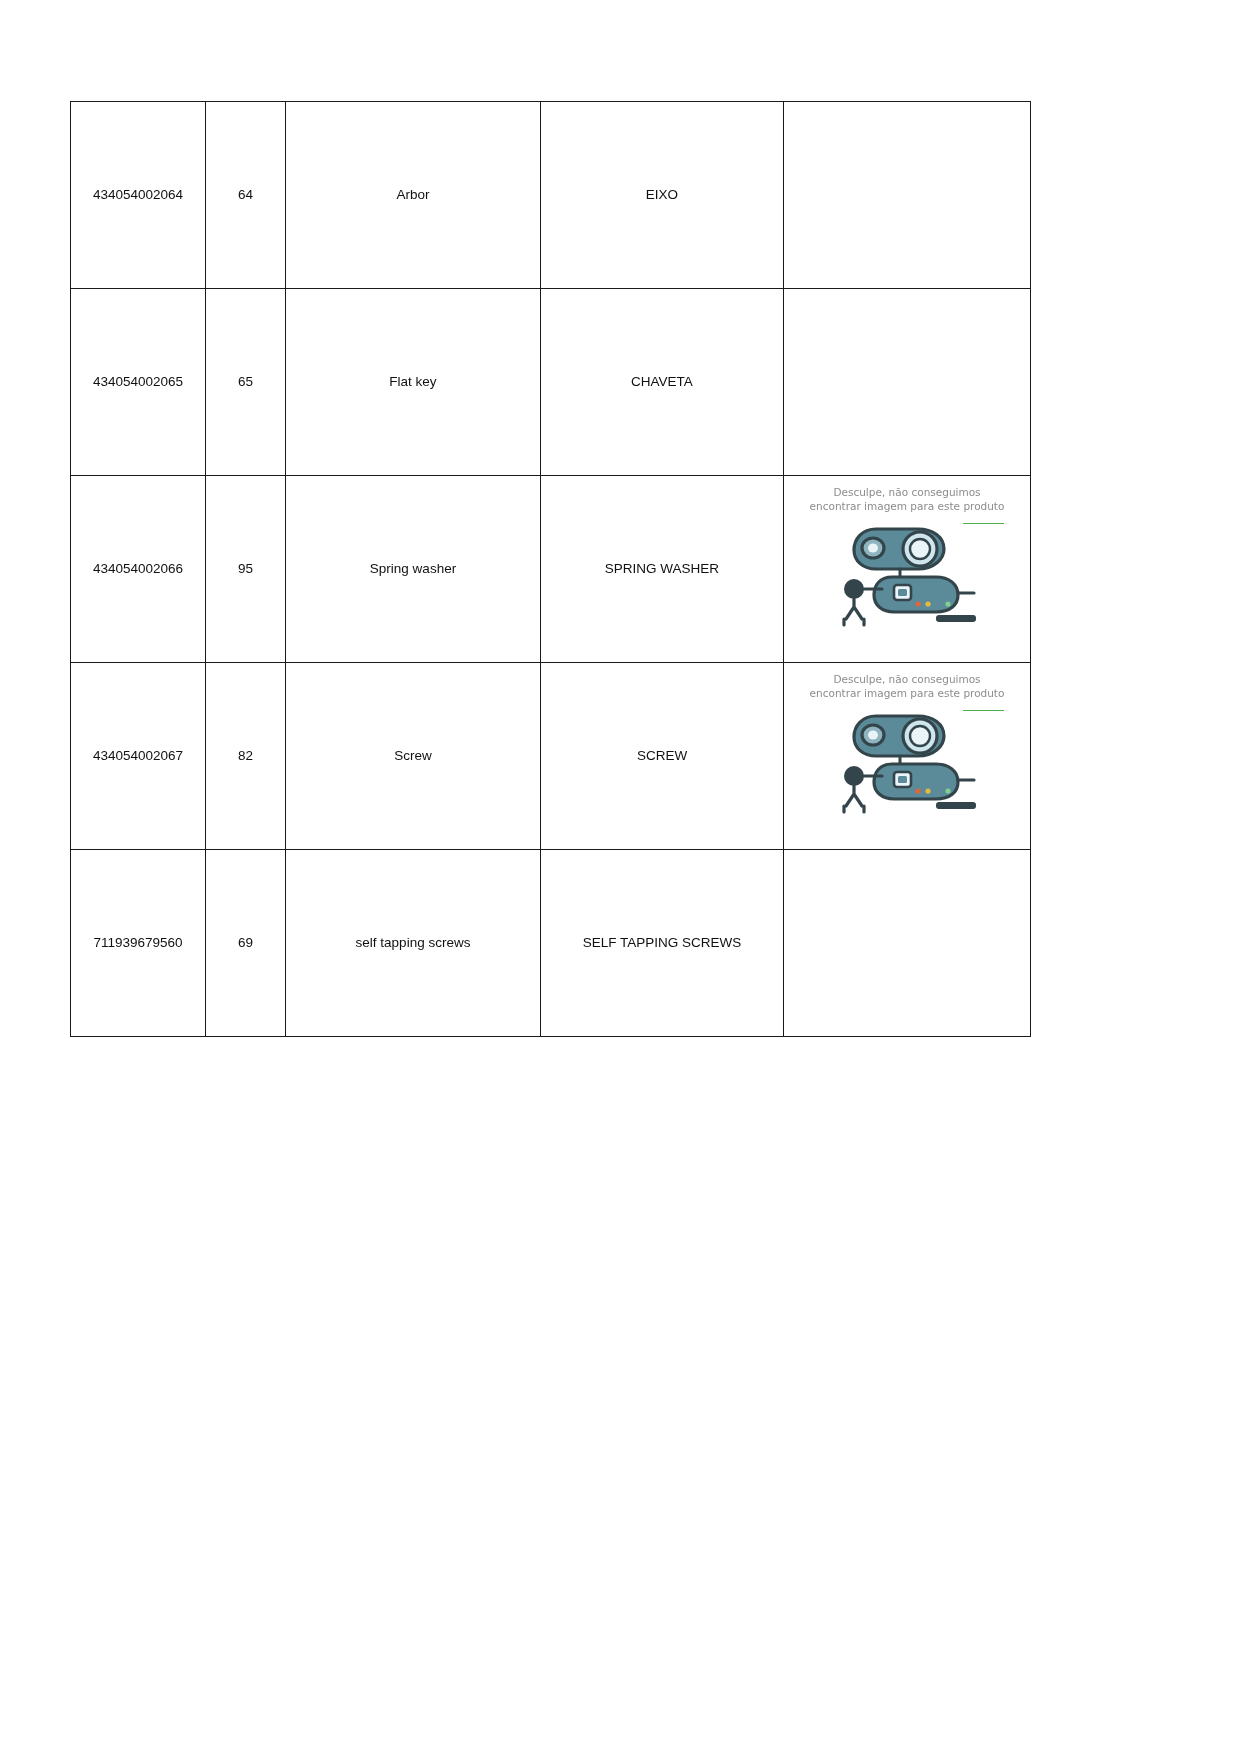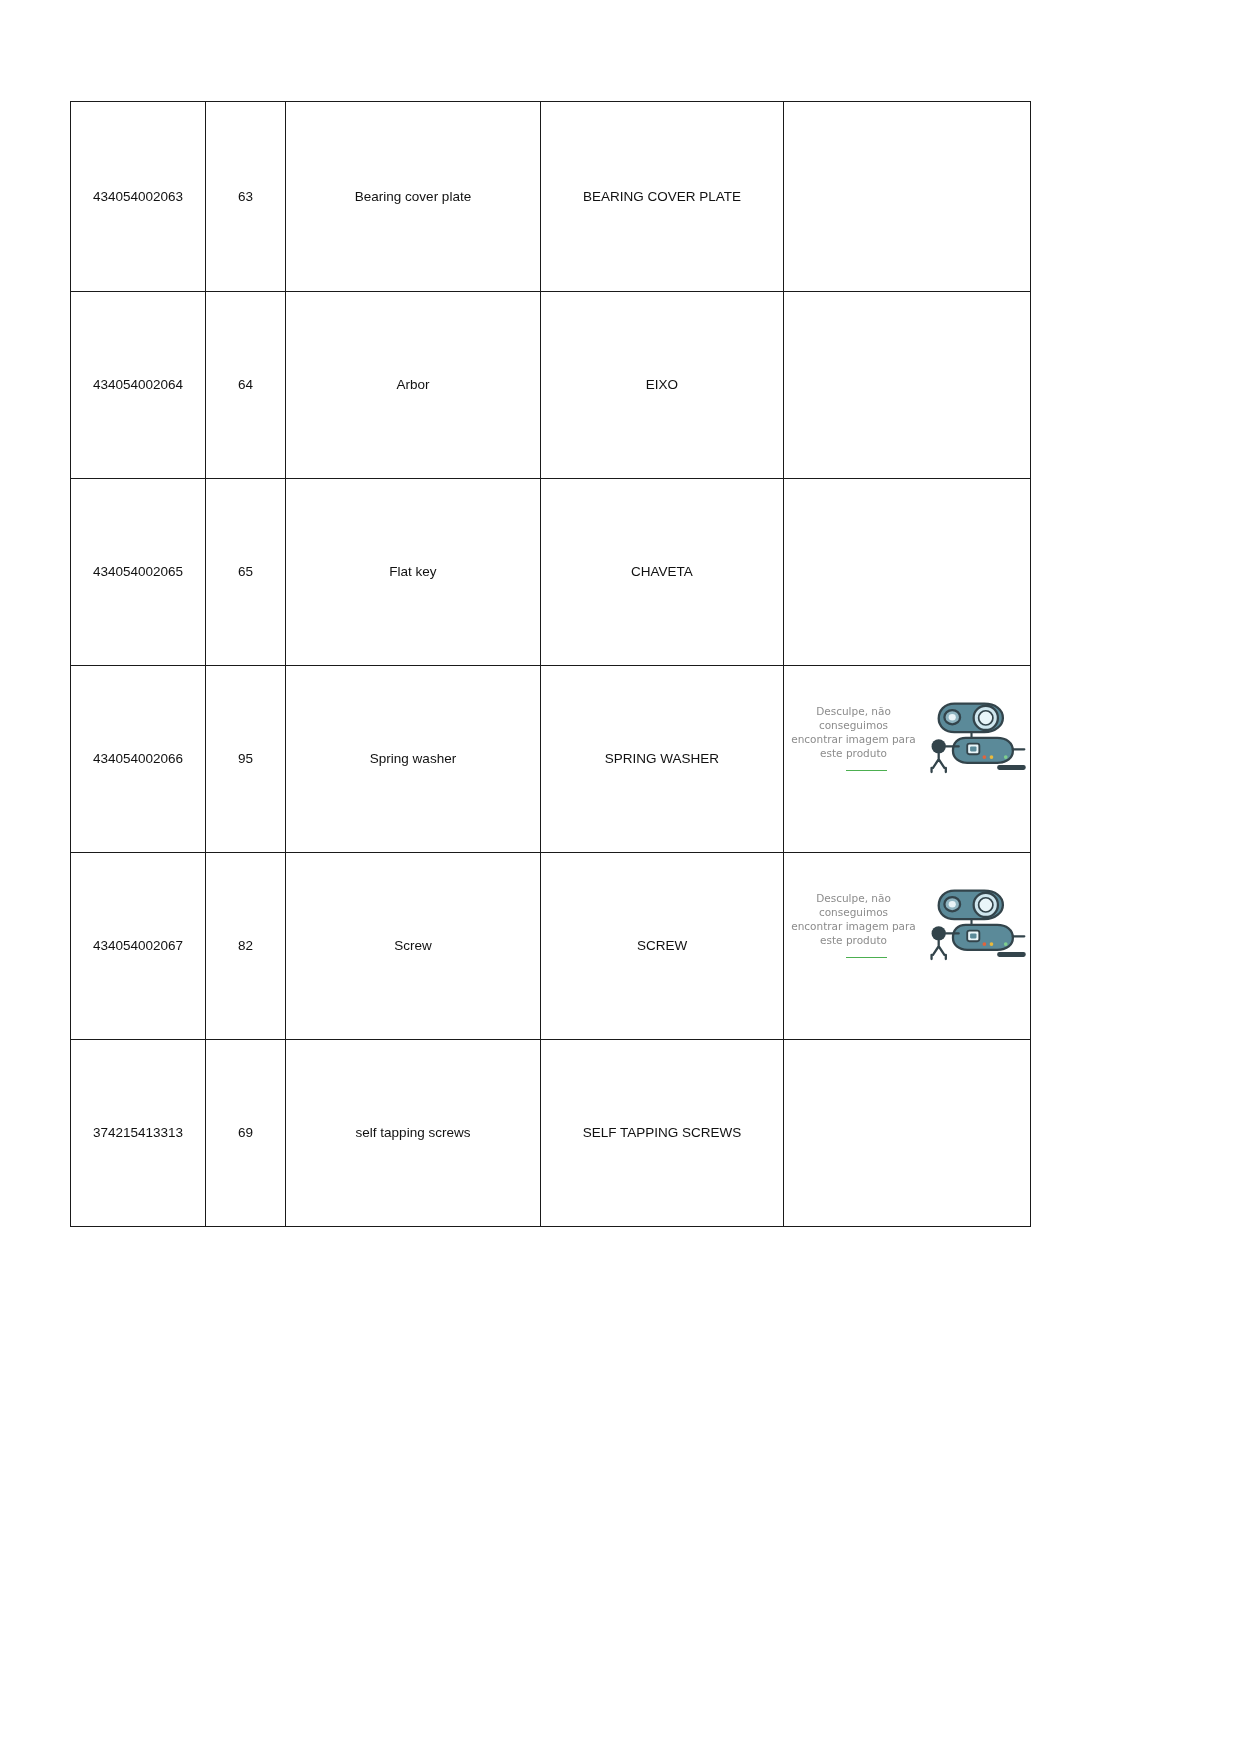--- a/index.html
+++ b/index.html
@@ -116,20 +116,21 @@
     width: 2.4px;
     background: #141414;
   }
 
   
   .noimg {
     position: relative;
     width: 100%;
     height: 100%;
     display: flex;
+    flex-direction: column;
     align-items: center;
     justify-content: flex-start;
     padding-top: 9px;
     box-sizing: border-box;
     background: #ffffff;
   }
   .noimg-text {
     font-size: 10.5px;
     color: #8c8c8c;
     text-align: center;
@@ -151,45 +152,20 @@
   <table class="parts-table">
     <colgroup>
       <col class="col-code">
         <col class="col-pos">
         <col class="col-desc">
         <col class="col-name">
         <col class="col-img">
     </colgroup>
     <tbody>
 
-    <tr style="height:190px;">
-      <td class="cell-code">434054002063</td>
-      <td class="cell-pos">63</td>
-      <td class="cell-desc">Bearing cover plate</td>
-      <td class="cell-name">BEARING COVER PLATE</td>
-      <td class="cell-img">
-        <div class="img-wrap">
-          <div class="scene">
-
-            <div class="ruler-v" style="left:8px;">
-              <div class="axis"></div>
-                  <div class="ticks"></div>
-
-            </div>
-
-            <div class="ruler-v" style="left:122px;">
-              <div class="axis"></div>
-                  <div class="ticks"></div>
-
-            </div>
-
-          </div>
-        </div>
-      </td>
-    </tr>
 
     <tr style="height:187px;">
       <td class="cell-code">434054002064</td>
       <td class="cell-pos">64</td>
       <td class="cell-desc">Arbor</td>
       <td class="cell-name">EIXO</td>
       <td class="cell-img">
         <div class="img-wrap">
           <div class="scene">
             <div class="ruler-v" style="left:18px;">
@@ -304,21 +280,21 @@
               <circle cx="96" cy="85" r="2.6" fill="#e9b93c"></circle>
               <circle cx="116" cy="85" r="2.6" fill="#7fcf8e"></circle>
             </svg>
           </div>
         </div>
       </td>
     </tr>
 
 
     <tr style="height:187px;">
-      <td class="cell-code">374215413313</td>
+      <td class="cell-code">711939679560</td>
       <td class="cell-pos">69</td>
       <td class="cell-desc">self tapping screws</td>
       <td class="cell-name">SELF TAPPING SCREWS</td>
       <td class="cell-img">
         <div class="img-wrap">
           <div class="big-scene">
             <div class="vline" style="left:45%; top:6%; height:66%;"></div>
 
             <div class="ht" style="left:45%; top:70%; height:12%;"></div>
             <div class="ht" style="left:55%; top:70%; height:8%;"></div>

